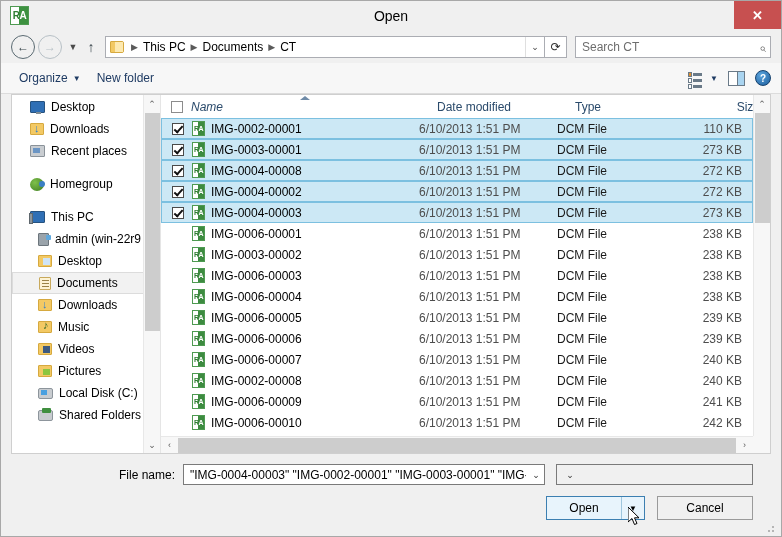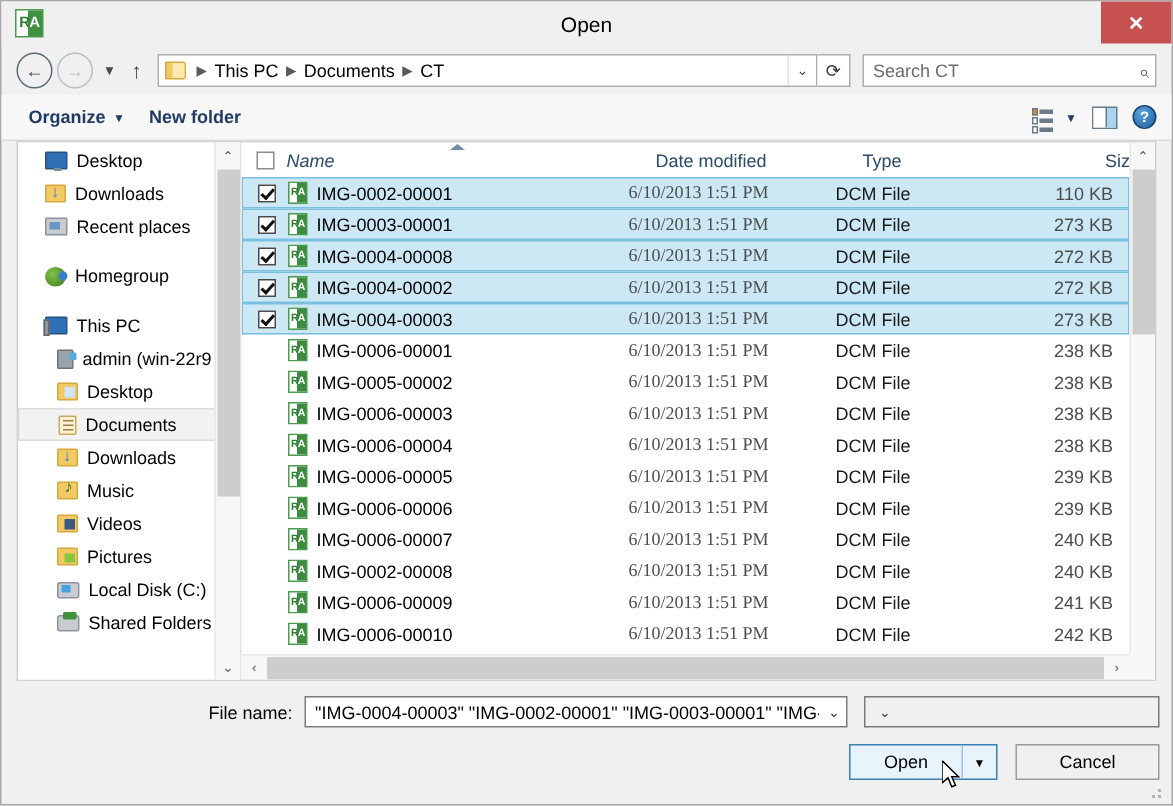--- a/index.html
+++ b/index.html
@@ -103,21 +103,21 @@
     transform:scaleX(-1);
   }
   
   .toolbar{
     height:30px;min-height:30px;display:flex;align-items:center;
     padding:0 10px;background:#f7f7f7;
     border-bottom:1px solid #dcdcdc;
   }
   .tb-item{
     font-size:12px;color:#1f3b63;padding:3px 8px;display:flex;
-    align-items:center;gap:5px;font-weight:bold;
+    align-items:center;gap:5px;
   }
   .tb-caret{font-size:8px;color:#1f3b63;}
   .tb-right{margin-left:auto;display:flex;align-items:center;gap:10px;}
   .view-icon{
     width:15px;height:13px;display:grid;
     grid-template-columns:4px 9px;grid-template-rows:repeat(3,1fr);
     gap:1px;align-items:center;
   }
   .view-icon i{display:block;height:3px;background:#6a7a88;}
   .view-icon i.sq{background:#fff;border:1px solid #6a7a88;height:3px;}
@@ -265,36 +265,36 @@
     width:13px;height:15px;margin-right:6px;flex:none;
     background:linear-gradient(90deg,#ffffff 0 45%,#3d8b40 45% 100%);
     border:1px solid #4e9a51;box-sizing:border-box;
     font-size:7px;font-weight:bold;line-height:13px;text-align:center;
     letter-spacing:-0.5px;
   }
   .file-ic .r{color:#2f7d32;}
   .file-ic .a{color:#ffffff;}
   .r-name{flex:1;min-width:0;display:flex;align-items:center;
     overflow:hidden;white-space:nowrap;}
-  .r-date{width:138px;flex:none;color:#4d4d4d;font-family:Liberation Serif, serif;}
+  .r-date{width:138px;flex:none;color:#4d4d4d;}
   .r-type{width:110px;flex:none;color:#1a1a1a;}
   .r-size{width:75px;flex:none;text-align:right;padding-right:10px;
     color:#4d4d4d;}
   .hscroll{
     position:absolute;left:0;right:17px;bottom:0;height:17px;
     background:#f7f7f7;border-top:1px solid #e8e8e8;box-sizing:border-box;
     display:flex;align-items:center;
   }
   .hs-arrow{width:17px;text-align:center;font-size:9px;color:#5a5a5a;}
   .hs-thumb{flex:1;height:15px;background:#cdcdcd;margin:0 0px;}
   .corner{position:absolute;right:0;bottom:0;width:17px;height:17px;
     background:#f7f7f7;}
   
   .footer{
-    height:82px;min-height:82px;padding:10px 8px 0 16px;box-sizing:border-box;
+    height:82px;min-height:82px;padding:10px 28px 0 16px;box-sizing:border-box;
     position:relative;
   }
   .f-row1{display:flex;align-items:center;}
   .f-label{font-size:12px;color:#000;margin-right:8px;}
   .fn-box{
     width:362px;height:21px;background:#fff;border:1px solid #7a7a7a;
     box-sizing:border-box;display:flex;align-items:center;padding-left:4px;
   }
   .fn-box input{
     border:none;outline:none;flex:1;min-width:0;font-size:12px;color:#000;
@@ -554,21 +554,21 @@
               <span class="r-date">6/10/2013 1:51 PM</span>
               <span class="r-type">DCM File</span>
               <span class="r-size">238 KB</span>
             </div>
             <div class="row">
               <span class="cbwrap">
                 <span class="cb hidden"></span>
               </span>
               <span class="r-name">
                 <span class="file-ic"><span class="r">R</span><span class="a">A</span></span>
-                <span>IMG-0005-00002</span>
+                <span>IMG-0003-00002</span>
               </span>
               <span class="r-date">6/10/2013 1:51 PM</span>
               <span class="r-type">DCM File</span>
               <span class="r-size">238 KB</span>
             </div>
             <div class="row">
               <span class="cbwrap">
                 <span class="cb hidden"></span>
               </span>
               <span class="r-name">

